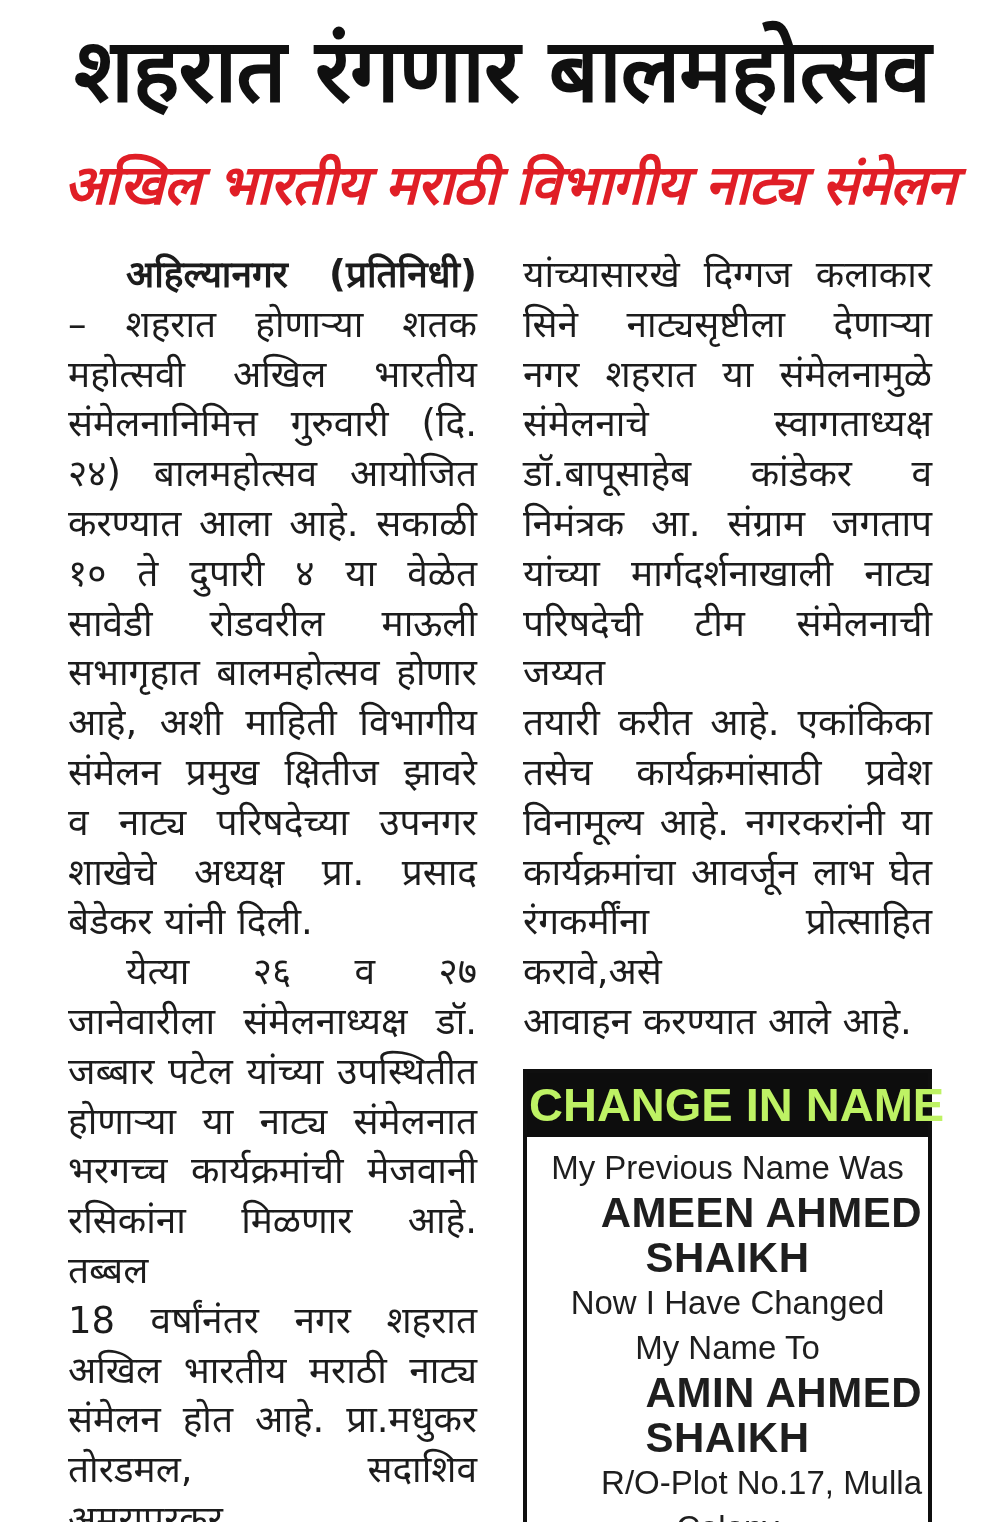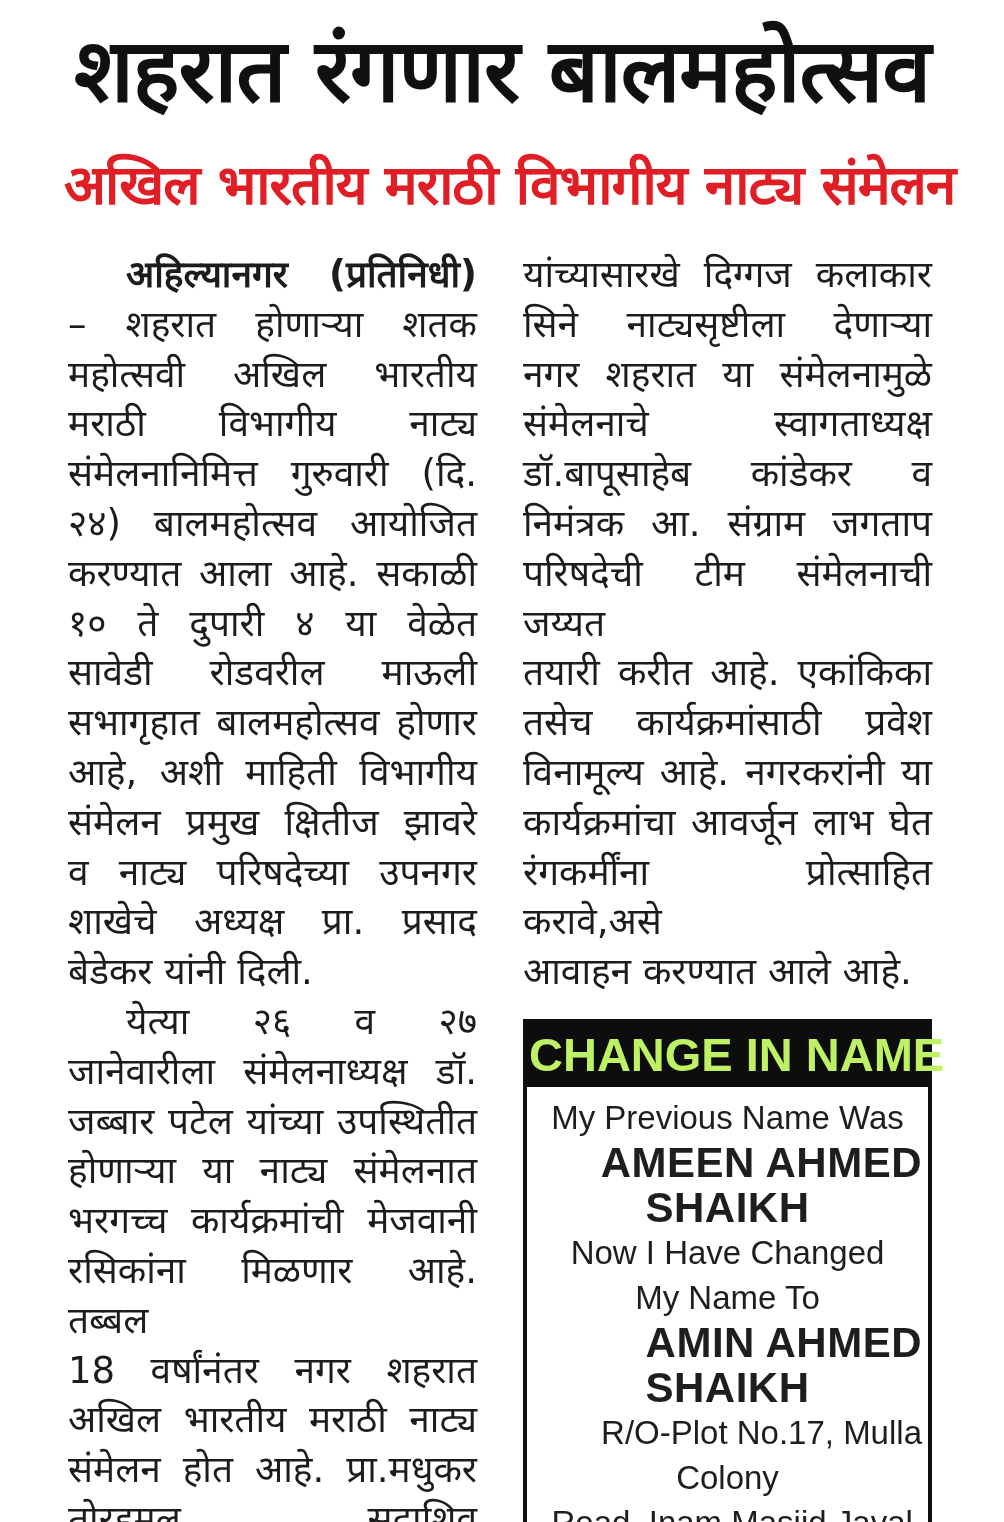--- a/index.html
+++ b/index.html
@@ -78,29 +78,28 @@
   .notice-body .line { text-align: right; text-align-last: center; }
   .notice-body .line.bold { font-size: 42px; letter-spacing: 0.5px; }
 </style>
 </head>
 <body>
 
 <div class="page">
 
   <h1 class="headline" style="color: rgb(16, 16, 16);">शहरात रंगणार बालमहोत्सव</h1>
 
-  <h2 class="subheadline" style="color: rgb(224, 30, 38);">अखिल भारतीय मराठी विभागीय नाट्य संमेलन</h2>
+  <h2 class="subheadline" style="color: rgb(224, 30, 38); font-style: italic;">अखिल भारतीय मराठी विभागीय नाट्य संमेलन</h2>
 
   <div class="columns">
 
     <div class="col">
         <div class="line bold indent just">अहिल्यानगर (प्रतिनिधी)</div>
         <div class="line just">– शहरात होणाऱ्या शतक</div>
         <div class="line just">महोत्सवी अखिल भारतीय</div>
-        <div class="line just">मराठी विभागीय नाट्य</div>
         <div class="line just">संमेलनानिमित्त गुरुवारी (दि.</div>
         <div class="line just">२४) बालमहोत्सव आयोजित</div>
         <div class="line just">करण्यात आला आहे. सकाळी</div>
         <div class="line just">१० ते दुपारी ४ या वेळेत</div>
         <div class="line just">सावेडी रोडवरील माऊली</div>
         <div class="line just">सभागृहात बालमहोत्सव होणार</div>
         <div class="line just">आहे, अशी माहिती विभागीय</div>
         <div class="line just">संमेलन प्रमुख क्षितीज झावरे</div>
         <div class="line just">व नाट्य परिषदेच्या उपनगर</div>
         <div class="line just">शाखेचे अध्यक्ष प्रा. प्रसाद</div>
@@ -118,20 +117,21 @@
       </div>
 
     <div class="col">
       <div>
           <div class="line just">यांच्यासारखे दिग्गज कलाकार</div>
           <div class="line just">सिने नाट्यसृष्टीला देणाऱ्या</div>
           <div class="line just">नगर शहरात या संमेलनामुळे</div>
           <div class="line just">संमेलनाचे स्वागताध्यक्ष</div>
           <div class="line just">डॉ.बापूसाहेब कांडेकर व</div>
           <div class="line just">निमंत्रक आ. संग्राम जगताप</div>
+          <div class="line just">यांच्या मार्गदर्शनाखाली नाट्य</div>
           <div class="line just">परिषदेची टीम संमेलनाची जय्यत</div>
           <div class="line just">तयारी करीत आहे. एकांकिका</div>
           <div class="line just">तसेच कार्यक्रमांसाठी प्रवेश</div>
           <div class="line just">विनामूल्य आहे. नगरकरांनी या</div>
           <div class="line just">कार्यक्रमांचा आवर्जून लाभ घेत</div>
           <div class="line just">रंगकर्मींना प्रोत्साहित करावे,असे</div>
           <div class="line">आवाहन करण्यात आले आहे.</div>
         </div>
 
       <div class="notice">

